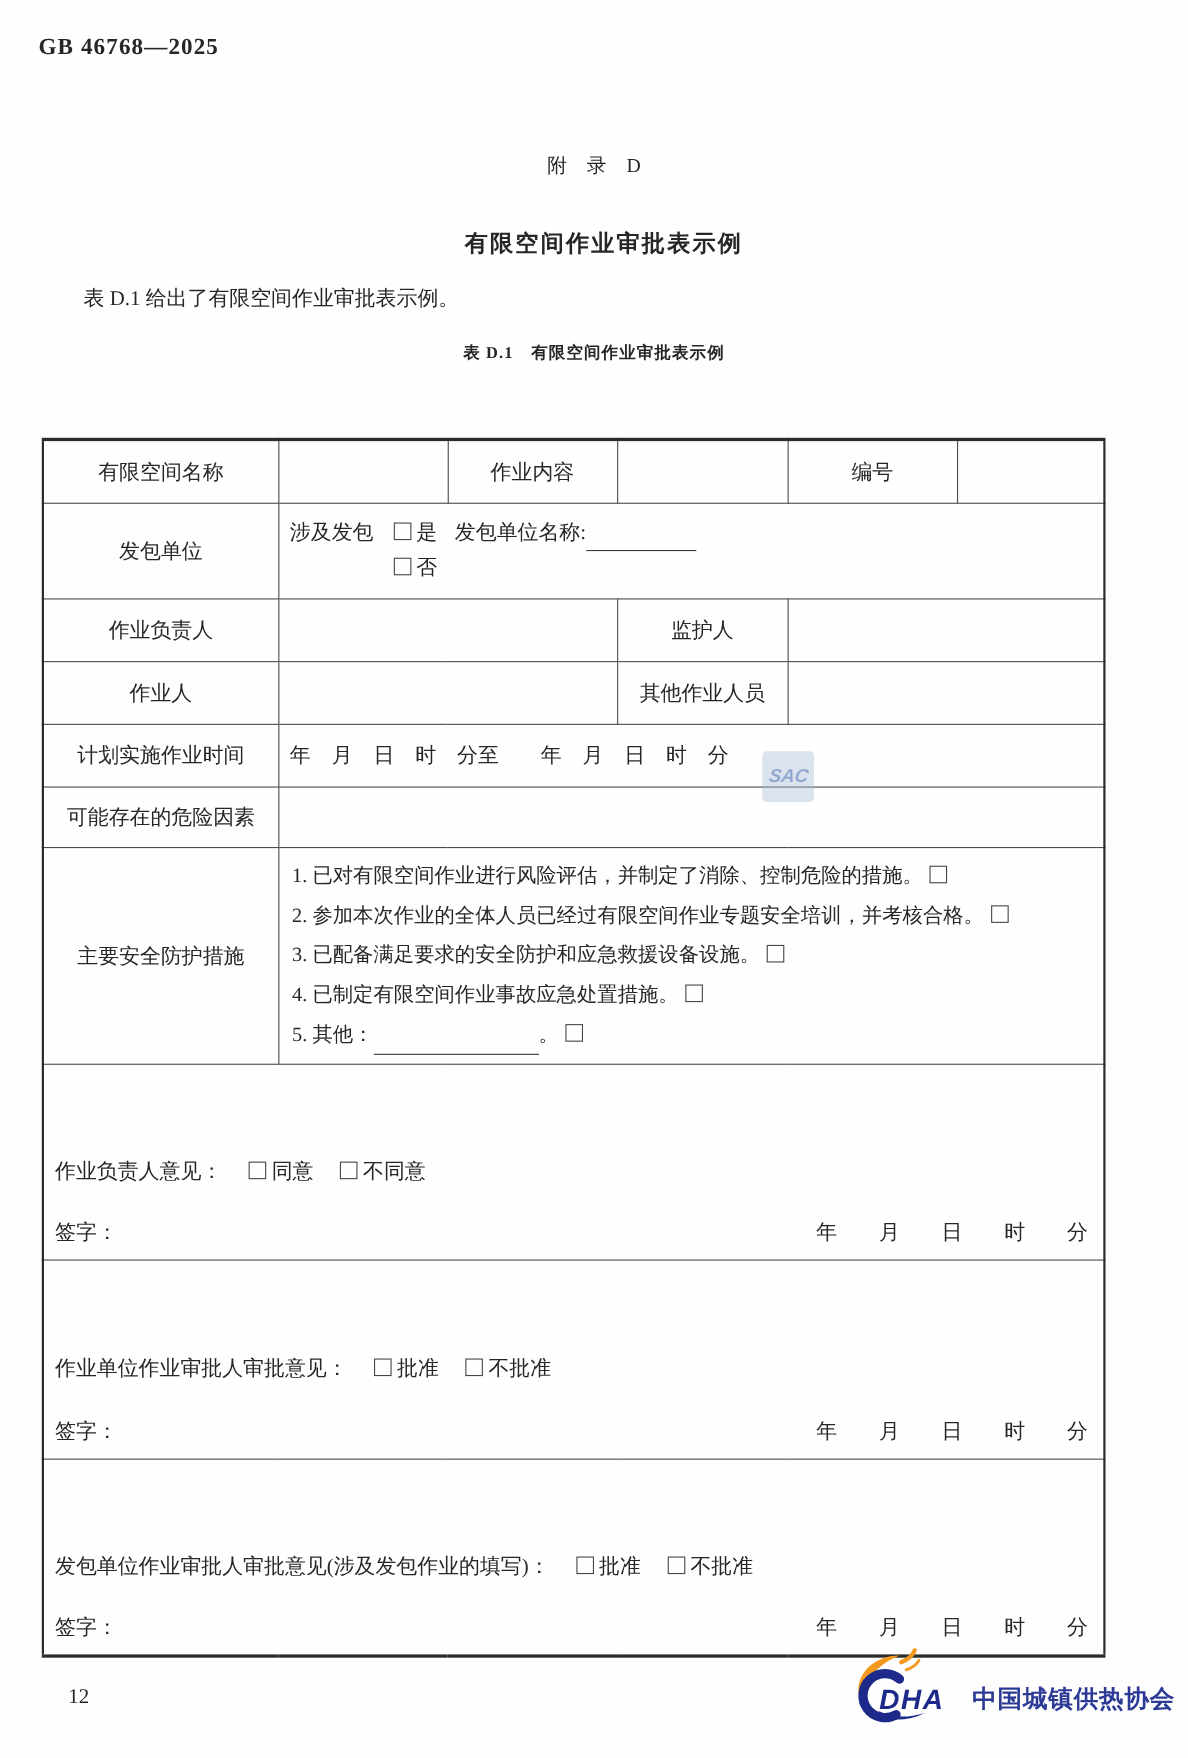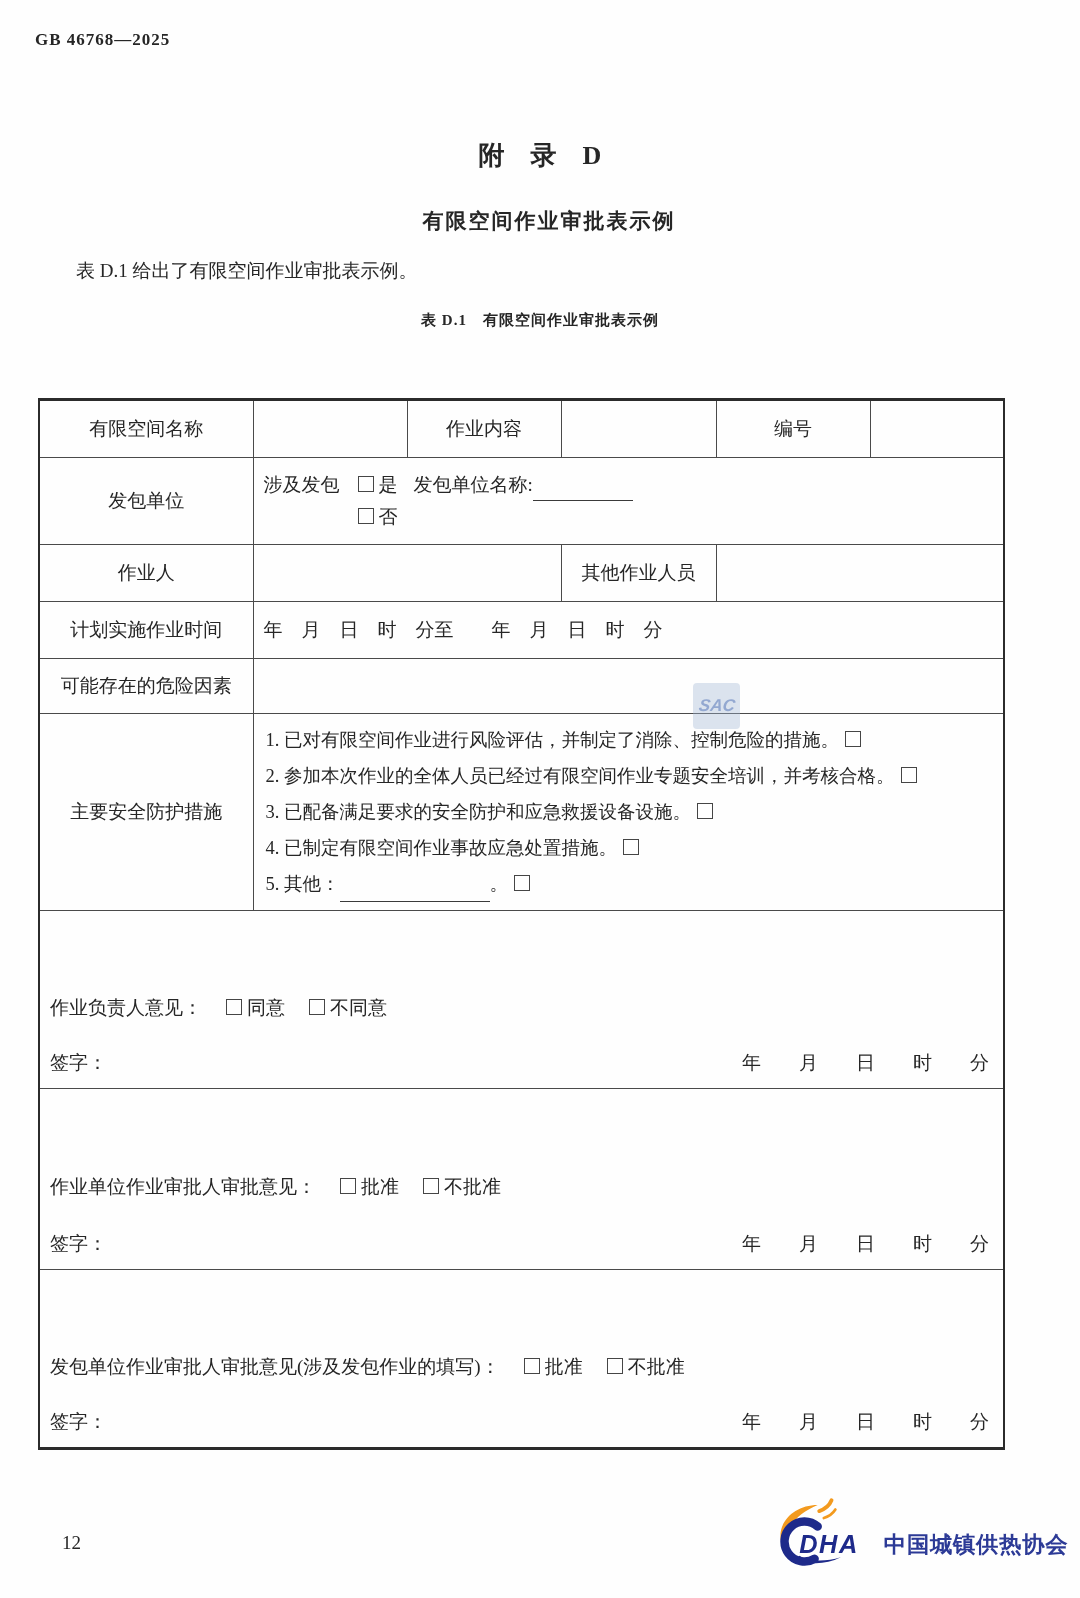--- a/index.html
+++ b/index.html
@@ -6,24 +6,24 @@
   .page {
     position:relative;
     width:1080px; height:1598px;
     background:#fefefe;
     font-family:"Liberation Serif","DejaVu Serif",serif;
     color:#262626;
     overflow:hidden;
   }
   .doc-code {
     position:absolute; left:35px; top:30px;
-    font-size:17px; font-weight:bold; letter-spacing:1px;
+    font-size:21px; font-weight:bold; letter-spacing:1px;
   }
   .center { position:absolute; left:0; right:0; text-align:center; }
-  .t1 { top:138px; font-size:26px; font-weight:bold; }
+  .t1 { top:138px; font-size:18px; font-weight:normal; }
   .t2 { top:174px; font-size:20px; font-weight:bold; }
   .t3 { top:207px; font-size:21px; font-weight:bold; letter-spacing:2px;padding-left:18px; }
   .intro { position:absolute; left:38px; right:38px; top:258px; font-size:19px; text-indent:2em; }
   .caption { top:311px; font-size:15px; font-weight:bold; letter-spacing:1px; }
 
   table.form {
     position:absolute; left:38px; top:362px;
     width:965px; table-layout:fixed;
     border-collapse:collapse;
     border:2px solid #2b2b2b;
@@ -131,20 +131,26 @@
       <td class="val fabao" colspan="5">
         <div class="fb-line">
           <span class="pre">涉及发包</span><span class="cbx"></span><span>是</span><span class="namelbl">发包单位名称:</span><span class="blank w100"></span>
         </div>
         <div class="fb-line fb-line2">
           <span class="cbx"></span><span>否</span>
         </div>
       </td>
     </tr>
 
+    <tr class="h57">
+      <td class="lbl">作业负责人</td>
+      <td class="blank-cell" colspan="2"></td>
+      <td class="lbl">监护人</td>
+      <td class="blank-cell" colspan="2"></td>
+    </tr>
 
     <tr class="h57">
       <td class="lbl">作业人</td>
       <td class="blank-cell" colspan="2"></td>
       <td class="lbl">其他作业人员</td>
       <td class="blank-cell" colspan="2"></td>
     </tr>
 
     <tr class="h57">
       <td class="lbl">计划实施作业时间</td>

